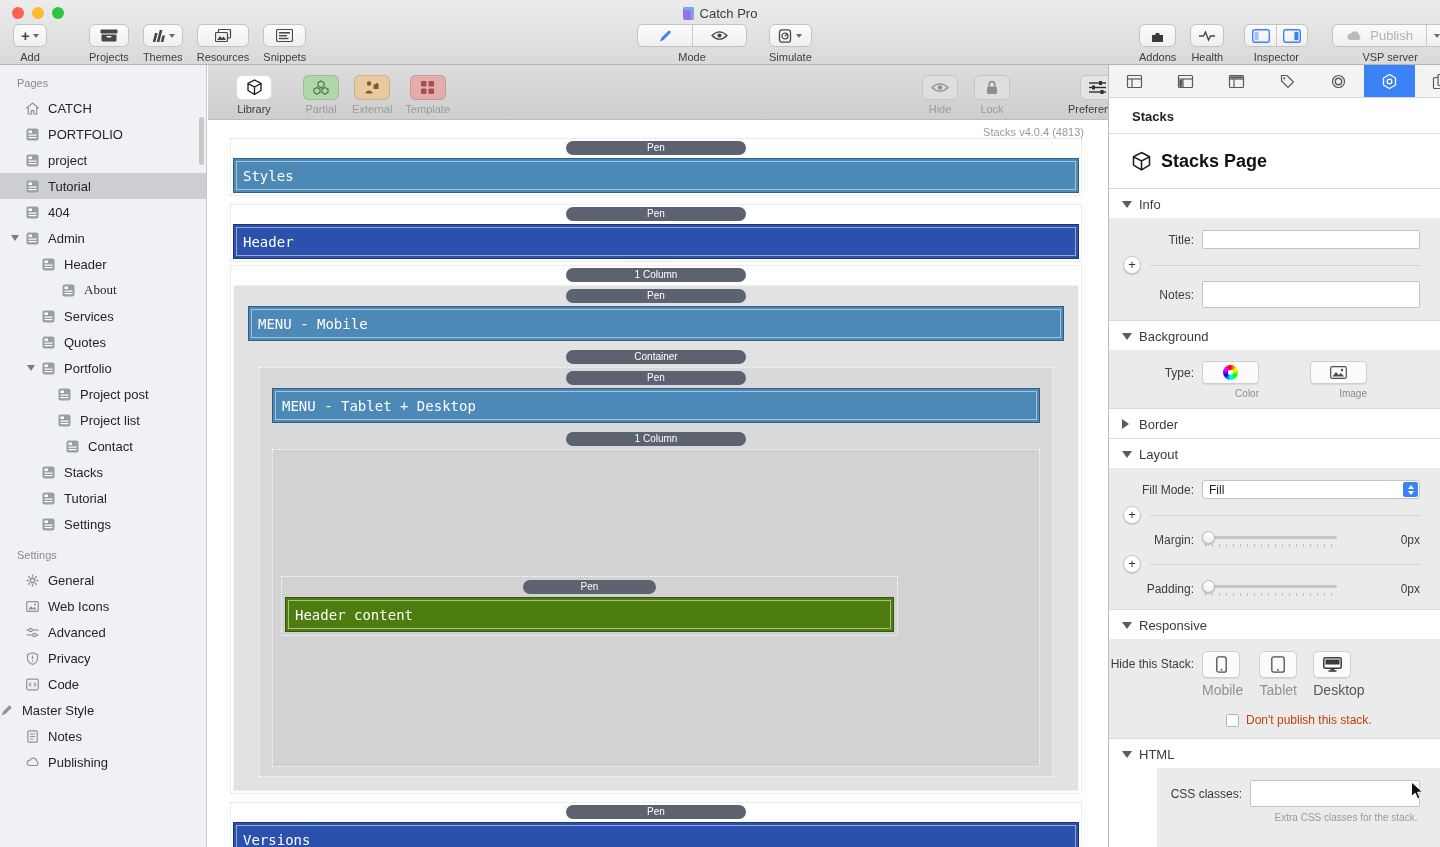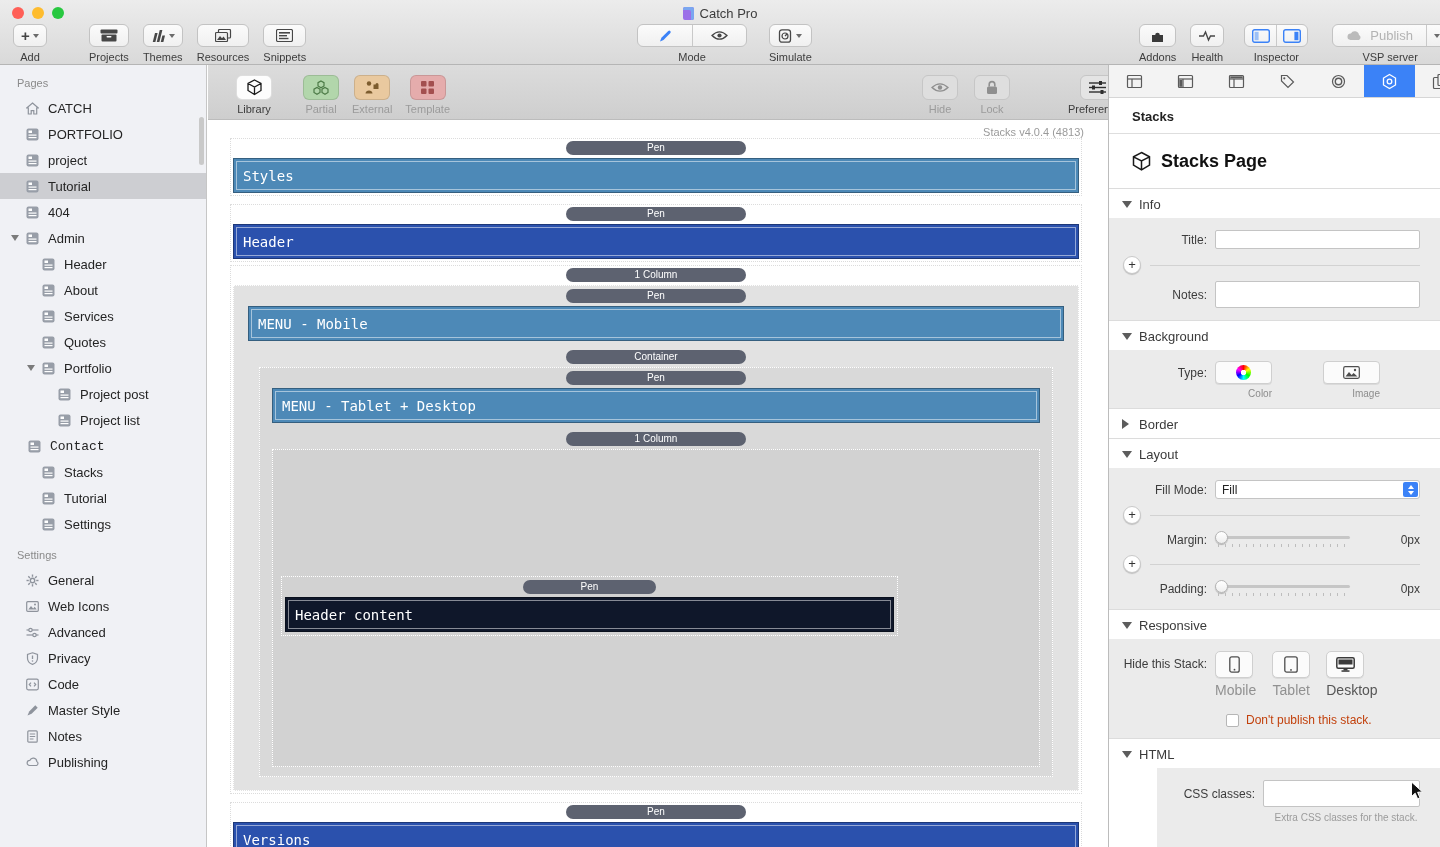--- a/index.html
+++ b/index.html
@@ -70,21 +70,21 @@
   .pill { width:180px; height:14px; line-height:14px; margin:0 auto 3px; background:#5d6270;
     border-radius:8px; color:#fff; font-size:10px; text-align:center; }
   .pill.gap { margin-top:9px; }
   .pill.small { width:133px; }
   .bar { position:relative; height:35px; display:flex; align-items:center; padding:0 9px;
     color:#fff; font-family:"DejaVu Sans Mono",monospace; font-size:14px;
     border:1px solid rgba(0,0,0,.3); }
   .bar::after { content:""; position:absolute; inset:2px; border:1px solid rgba(255,255,255,.5); pointer-events:none; }
   .bar-light { background:#4d89b7; }
   .bar-royal { background:#2b51ad; }
-  .bar-navy  { background:#0f172a; }
+  .bar-navy  { background:#4d7c0f; }
   .area { border:1px dotted #fff; }
   .a1 { background:#e2e2e2; padding:3px 14px 13px; }
   .a2 { background:#d9d9d9; padding:3px 12px 9px; margin:3px 11px 0; }
   .a3 { background:#d2d2d2; height:318px; padding-top:126px; margin-top:3px; }
   .subgroup { width:617px; margin-left:8px; border:1px dotted #fff; padding:3px; }
 
   
   .inspector { position:absolute; right:0; top:65px; width:332px; bottom:0; background:#fff;
     border-left:1px solid #bcbcbc; overflow:hidden; }
   .itabs { display:flex; height:33px; background:#f3f3f3; border-bottom:1px solid #d6d6d6; width:360px; }
@@ -94,21 +94,21 @@
     border-bottom:1px solid #dedede; }
   .page-title { display:flex; align-items:center; gap:9px; padding:17px 0 16px 22px;
     font-size:18px; font-weight:bold; color:#111; }
   .sec-head { position:relative; padding:8px 0 6px 30px; font-size:13px; color:#3a3a3a;
     border-top:1px solid #dcdcdc; background:#fff; }
   .tri { position:absolute; left:13px; top:12px; width:0; height:0; }
   .tri.down { border-left:5px solid transparent; border-right:5px solid transparent; border-top:7px solid #5c5c5c; }
   .tri.right { border-top:5px solid transparent; border-bottom:5px solid transparent; border-left:7px solid #5c5c5c; top:10px; }
   .sec-panel { background:#ebebeb; padding:9px 0; }
   .form-row { display:flex; align-items:center; margin:3px 20px 3px 0; }
-  .flabel { width:106px; text-align:right; padding-right:8px; font-size:12px; color:#3c3c3c; flex-shrink:0; }
+  .flabel { width:93px; text-align:right; padding-right:8px; font-size:12px; color:#3c3c3c; flex-shrink:0; }
   .txt { flex:1; height:19px; border:1px solid #c4c4c4; border-radius:2px; background:#fff;
     font-size:12px; padding:0 4px; font-family:"Liberation Sans",sans-serif; }
   textarea.txt { height:27px; resize:none; }
   .plus-row { display:flex; align-items:center; margin:7px 20px 7px 14px; }
   .plus-btn { width:18px; height:18px; border-radius:50%; background:#fff; border:1px solid #c9c9c9;
     box-shadow:0 1px 1px rgba(0,0,0,.18); font-size:13px; line-height:16px; text-align:center; color:#333; }
   .plus-line { flex:1; height:1px; background:#d2d2d2; margin-left:9px; }
   .type-row { display:flex; margin:2px 20px 0 0; }
   .type-col { text-align:right; }
   .type-btn { width:57px; height:23px; border:1px solid #cfcfcf; border-radius:4px; background:#fbfbfb;
@@ -362,21 +362,21 @@
         <span class="nav-ic">
           <svg width="13" height="13">
             <rect x="0.5" y="0.5" width="12" height="12" rx="2" fill="#989ea8"></rect>
             <rect x="2.5" y="2.5" width="3.5" height="2.5" fill="#fff"></rect>
             <rect x="2.5" y="6.5" width="8" height="1.2" fill="#fff"></rect>
             <rect x="2.5" y="9" width="8" height="1.2" fill="#fff"></rect>
           </svg>
         </span>
         <span class="nav-lb">Header</span>
       </div>
-      <div class="nav-row" style="padding-left: 42px;">
+      <div class="nav-row" style="padding-left: 62px; font-family: Liberation Serif, serif;">
         <span class="nav-ic">
           <svg width="13" height="13">
             <rect x="0.5" y="0.5" width="12" height="12" rx="2" fill="#989ea8"></rect>
             <rect x="2.5" y="2.5" width="3.5" height="2.5" fill="#fff"></rect>
             <rect x="2.5" y="6.5" width="8" height="1.2" fill="#fff"></rect>
             <rect x="2.5" y="9" width="8" height="1.2" fill="#fff"></rect>
           </svg>
         </span>
         <span class="nav-lb">About</span>
       </div>
@@ -429,21 +429,21 @@
         <span class="nav-ic">
           <svg width="13" height="13">
             <rect x="0.5" y="0.5" width="12" height="12" rx="2" fill="#989ea8"></rect>
             <rect x="2.5" y="2.5" width="3.5" height="2.5" fill="#fff"></rect>
             <rect x="2.5" y="6.5" width="8" height="1.2" fill="#fff"></rect>
             <rect x="2.5" y="9" width="8" height="1.2" fill="#fff"></rect>
           </svg>
         </span>
         <span class="nav-lb">Project list</span>
       </div>
-      <div class="nav-row" style="padding-left: 28px; font-family: Liberation Mono, monospace;">
+      <div class="nav-row" style="padding-left: 66px;">
         <span class="nav-ic">
           <svg width="13" height="13">
             <rect x="0.5" y="0.5" width="12" height="12" rx="2" fill="#989ea8"></rect>
             <rect x="2.5" y="2.5" width="3.5" height="2.5" fill="#fff"></rect>
             <rect x="2.5" y="6.5" width="8" height="1.2" fill="#fff"></rect>
             <rect x="2.5" y="9" width="8" height="1.2" fill="#fff"></rect>
           </svg>
         </span>
         <span class="nav-lb">Contact</span>
       </div>
@@ -536,21 +536,21 @@
       </div>
       <div class="nav-row" style="padding-left: 26px;">
         <span class="nav-ic">
           <svg width="13" height="13">
             <rect x="0.7" y="1.2" width="11.6" height="10.6" rx="1.5" fill="none" stroke="#8e939c" stroke-width="1.2"></rect>
             <path d="M5 4.7 L3.3 6.5 L5 8.3 M8 4.7 L9.7 6.5 L8 8.3" fill="none" stroke="#8e939c" stroke-width="1.2"></path>
           </svg>
         </span>
         <span class="nav-lb">Code</span>
       </div>
-      <div class="nav-row" style="padding-left: 26px;">
+      <div class="nav-row" style="">
         <span class="nav-ic">
           <svg width="13" height="13">
             <path d="M1.5 11.5 L3.2 7.4 L9.3 1.3 L11.7 3.7 L5.6 9.8 Z" fill="#8e939c"></path>
           </svg>
         </span>
         <span class="nav-lb">Master Style</span>
       </div>
       <div class="nav-row" style="padding-left: 26px;">
         <span class="nav-ic">
           <svg width="13" height="13">

